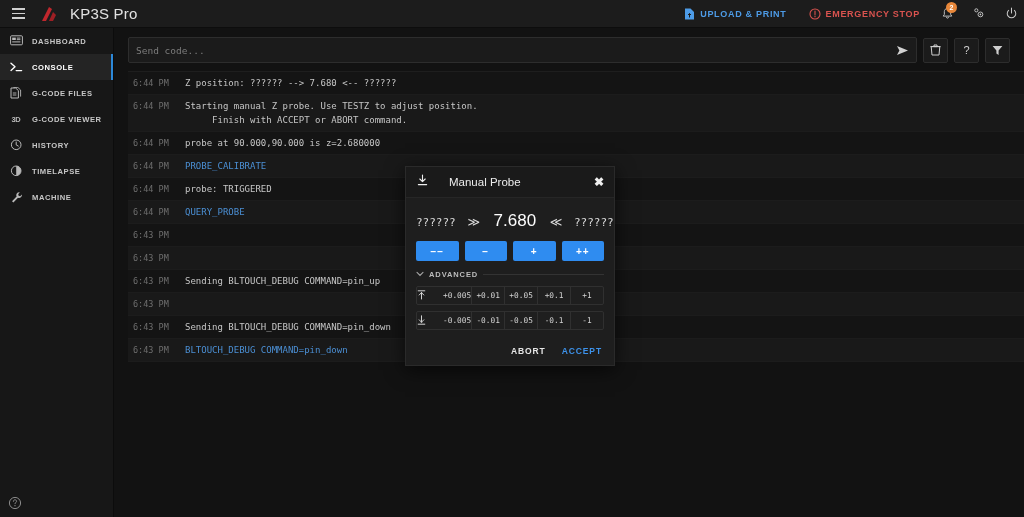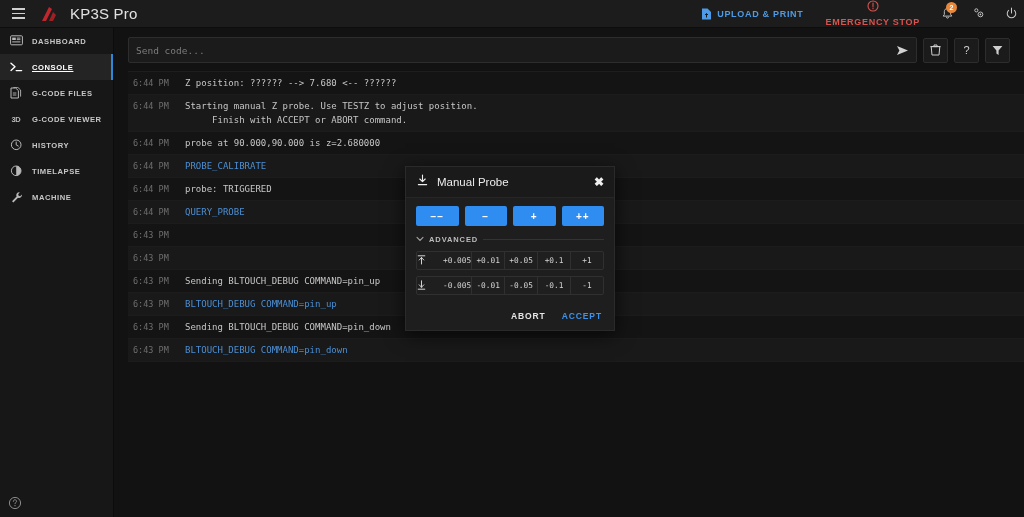--- a/index.html
+++ b/index.html
@@ -32,21 +32,21 @@
   }
   .header-right {
     margin-left: auto; display: flex; align-items: center; gap: 6px; 
   }
   .hdr-btn {
     display: flex; align-items: center; gap: 5px; height: 28px;
     padding: 0 8px; cursor: pointer; font-size: 9px; letter-spacing: .7px;
     font-weight: bold;
   }
   .hdr-btn.upload { color: #4d9be6; }
-  .hdr-btn.estop { color: #d9534f; flex-direction: column; }
+  .hdr-btn.estop { color: #d9534f; }
   .icon-btn {
     width: 26px; height: 28px; display: flex; align-items: center;
     justify-content: center; cursor: pointer; position: relative; color: #c9c9c9;
   }
   .badge {
     position: absolute; top: 2px; right: 3px;
     min-width: 11px; height: 11px; border-radius: 50%;
     background: #e8873a; color: #fff; font-size: 7px; font-weight: bold;
     display: flex; align-items: center; justify-content: center;
     line-height: 1; padding: 0 2px;
@@ -68,21 +68,21 @@
   }
   .nav-icon {
     width: 14px; height: 14px; display: flex; align-items: center;
     justify-content: center; color: #b9b9b9; flex: 0 0 14px;
   }
   .nav-icon.txt { font-size: 7.5px; font-weight: bold; letter-spacing: -.3px; }
   .nav-label {
     font-size: 7.6px; letter-spacing: .55px; color: #c7c7c7; font-weight: bold;
     white-space: nowrap;
   }
-  .nav-item.active .nav-label { color: #ffffff; text-decoration: underline; }
+  .nav-item.active .nav-label { color: #ffffff; }
   .sidebar-footer {
     position: absolute; bottom: 6px; left: 7px;
     width: 16px; height: 16px; color: #8a8a8a;
     display: flex; align-items: center; justify-content: center; cursor: pointer;
   }
 
   
   .main {
     position: absolute; top: 28px; left: 114px; width: 910px; height: 489px;
     background: #121212; padding: 9px 0 0 14px;
@@ -125,21 +125,21 @@
   .log-msg.sent { color: #4b8fd4; }
 
   
   .dialog {
     position: absolute; left: 405px; top: 166px; width: 210px;
     background: #1e1e1e; border: 1px solid #2a2a2a;
     box-shadow: 0 4px 18px rgba(0,0,0,.65); z-index: 40;
   }
   .dlg-head {
     height: 31px; background: #1a1a1a; display: flex; align-items: center;
-    padding: 0 10px; gap: 8px; border-bottom: 1px solid #262626;
+    padding: 0 10px; gap: 20px; border-bottom: 1px solid #262626;
   }
   .dlg-title { font-size: 11.5px; color: #ececec; flex: 1; }
   .dlg-close { color: #efefef; font-size: 12px; cursor: pointer; font-weight: bold; }
   .dlg-body { padding: 8px 10px 6px 10px; }
   .probe-readout {
     text-align: center; color: #e8e8e8; padding: 5px 0 10px 0;
     font-family: "DejaVu Sans Mono", monospace; white-space: nowrap;
   }
   .probe-readout .side { font-size: 11px; color: #dcdcdc; }
   .probe-readout .arrow { font-size: 12px; color: #dcdcdc; padding: 0 2px; }
@@ -375,21 +375,20 @@
         </div>
         <div class="log-row even">
           <div class="log-time">6:43 PM</div>
         </div>
         <div class="log-row odd">
           <div class="log-time">6:43 PM</div>
           <div class="log-msg">Sending BLTOUCH_DEBUG COMMAND=pin_up</div>
         </div>
         <div class="log-row even">
           <div class="log-time">6:43 PM</div>
-          <div class="log-msg sent">BLTOUCH_DEBUG COMMAND=pin_up</div>
         </div>
         <div class="log-row odd">
           <div class="log-time">6:43 PM</div>
           <div class="log-msg">Sending BLTOUCH_DEBUG COMMAND=pin_down</div>
         </div>
         <div class="log-row even">
           <div class="log-time">6:43 PM</div>
           <div class="log-msg sent">BLTOUCH_DEBUG COMMAND=pin_down</div>
         </div>
       </div>
@@ -401,20 +400,27 @@
         <svg width="13" height="13" viewBox="0 0 13 13">
           <path d="M6.5 1 V7.6 M6.5 7.6 L3.8 5 M6.5 7.6 L9.2 5" fill="none" stroke="#efefef" stroke-width="1.1" stroke-linecap="round"></path>
           <path d="M2.4 10.6 H10.6" stroke="#efefef" stroke-width="1.2" stroke-linecap="round"></path>
         </svg>
       </span>
       <span class="dlg-title">Manual Probe</span>
       <span class="dlg-close">✖</span>
     </div>
 
     <div class="dlg-body">
+      <div class="probe-readout">
+        <span class="side">??????</span>
+        <span class="arrow">≫</span>
+        <span class="value">7.680</span>
+        <span class="arrow">≪</span>
+        <span class="side">??????</span>
+      </div>
 
       <div class="step-row">
         <div class="step-btn">−−</div>
         <div class="step-btn">−</div>
         <div class="step-btn">+</div>
         <div class="step-btn">++</div>
       </div>
 
       <div class="advanced-head">
         <span class="chev">

